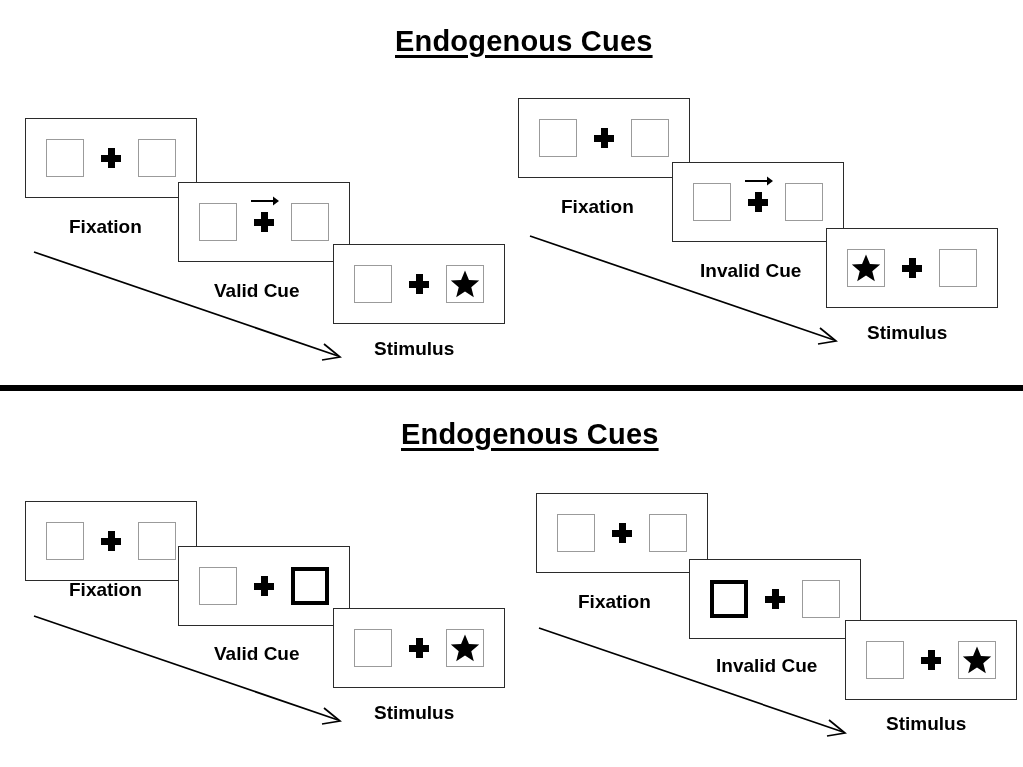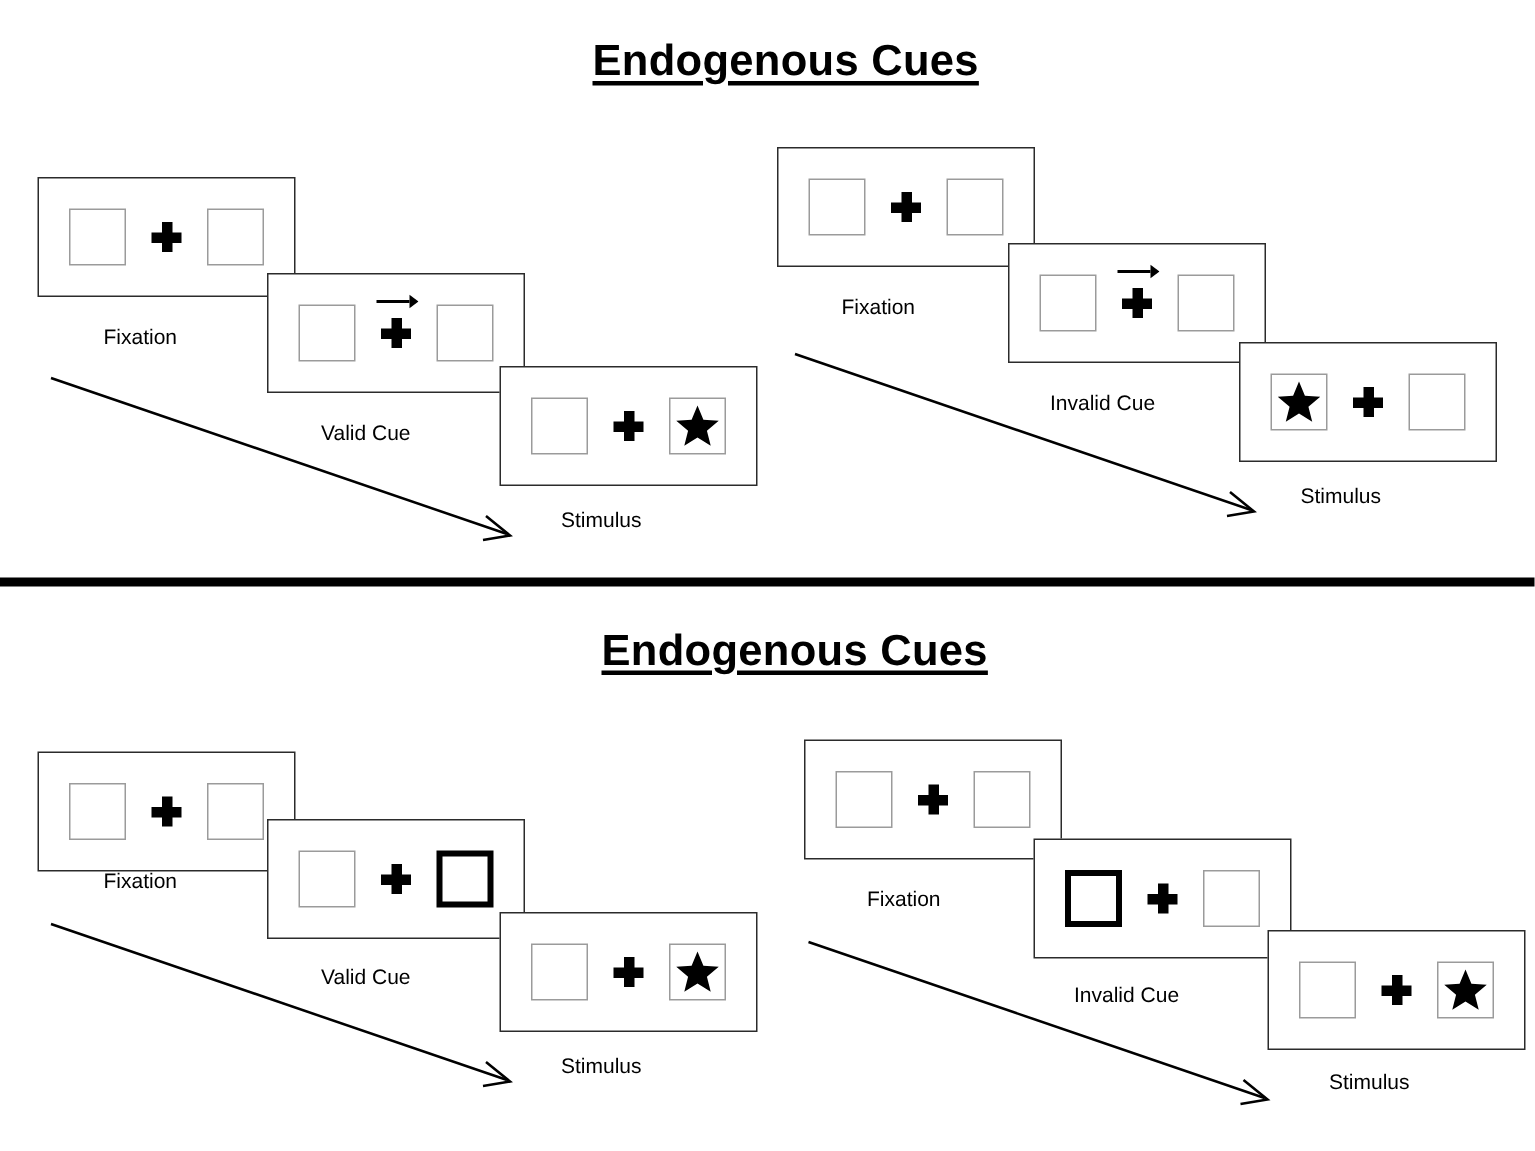--- a/index.html
+++ b/index.html
@@ -126,22 +126,22 @@
     transform: translateX(-50%);
     top: -17px;
     width: 30px;
     height: 12px;
   }
   .cue-arrow svg { display: block; }
 
   
   .caption {
     position: absolute;
-    font-size: 14px;
-    font-weight: normal;
+    font-size: 19px;
+    font-weight: bold;
     color: #000000;
     white-space: nowrap;
   }
 
   
   .time-arrow {
     position: absolute;
     pointer-events: none;
   }
   .time-arrow svg { display: block; overflow: visible; }

